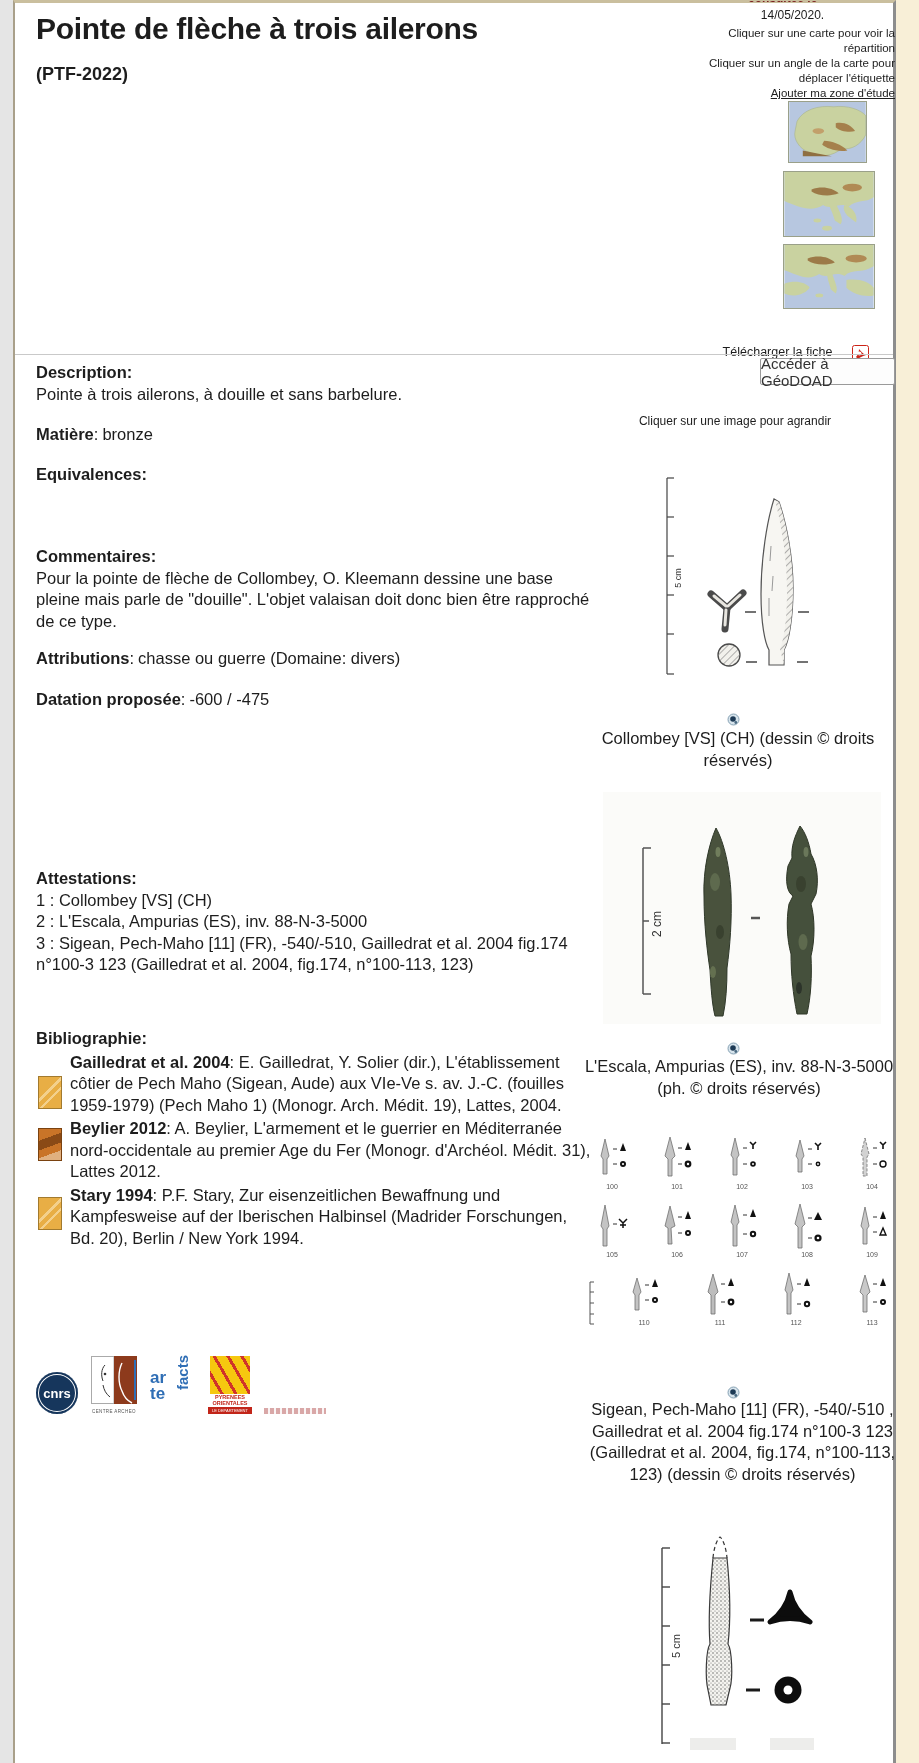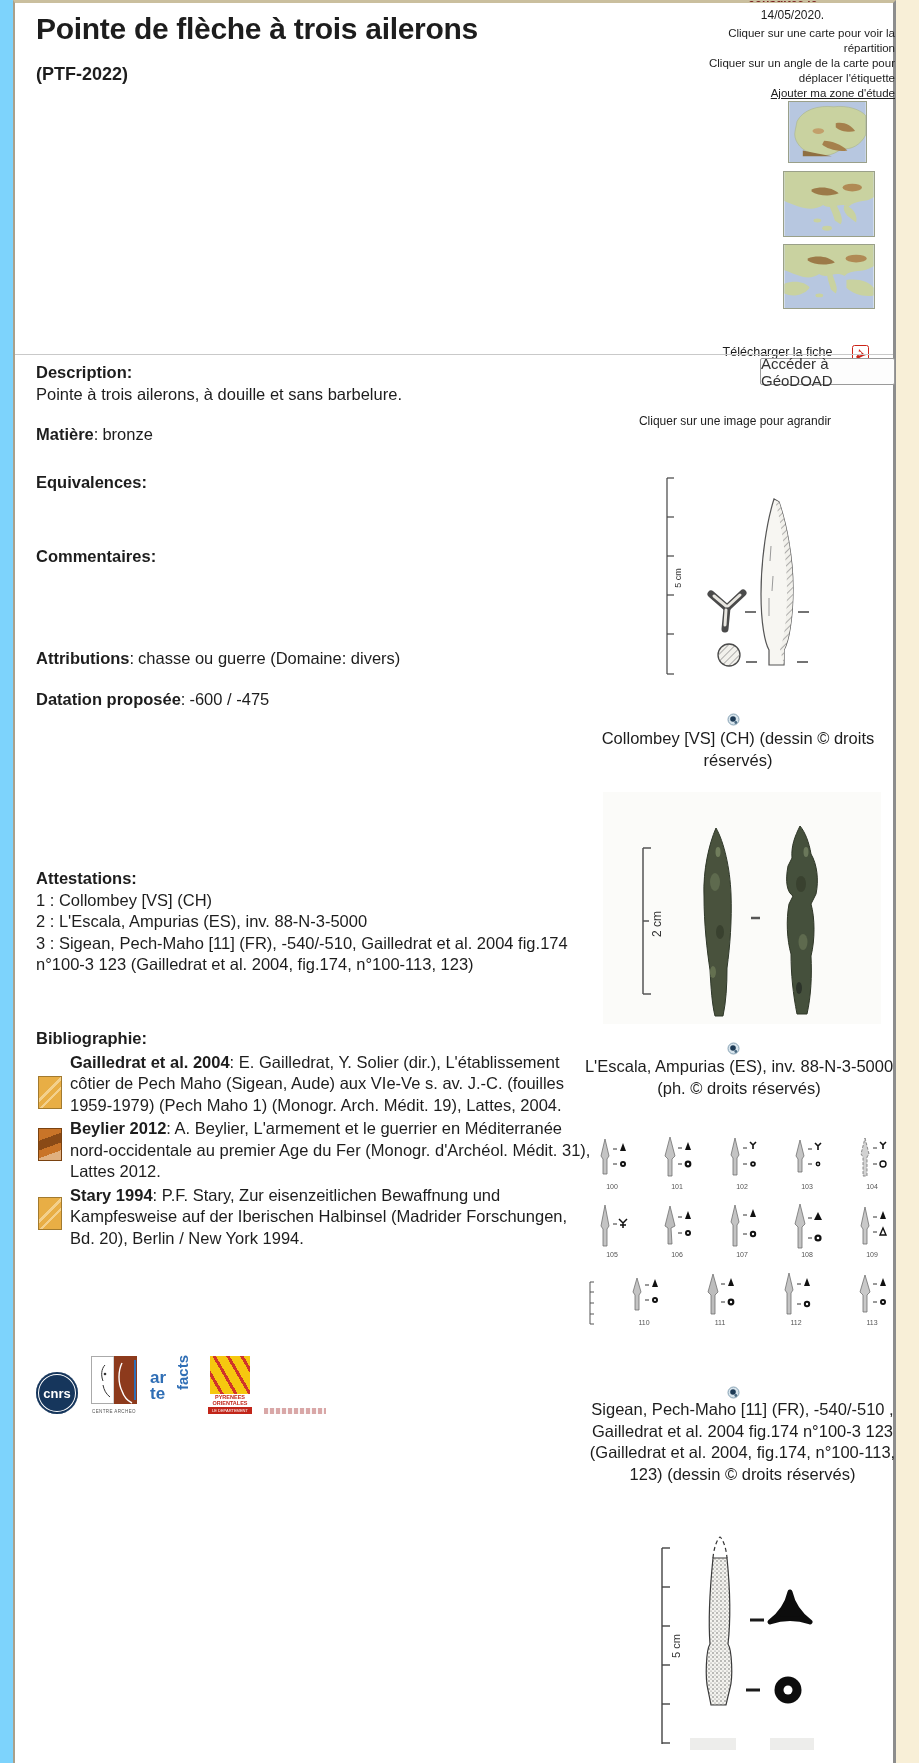--- a/index.html
+++ b/index.html
@@ -1,16 +1,16 @@
 <!DOCTYPE html>
 <html><head>
 <meta charset="utf-8">
 <style>
   html,body{margin:0;padding:0;}
-  .page{position:relative;width:919px;height:1763px;background:#7dd3fc;overflow:hidden;
+  .page{position:relative;width:919px;height:1763px;background:#e5e5e5;overflow:hidden;
         font-family:"Liberation Sans","DejaVu Sans",sans-serif;color:#1d1d1d;}
   .rstrip{position:absolute;right:0;top:0;width:23px;height:100%;background:#f8efd7;}
   .content{position:absolute;left:13px;top:0;width:883px;height:1763px;background:#fff;
            border-left:2px solid #a9a08a;border-right:3px solid #8d8d8d;border-top:3px solid #cabf9e;
            box-sizing:border-box;}
   .abs{position:absolute;}
   .page-title{left:36px;top:12px;font-size:30px;font-weight:700;letter-spacing:-0.3px;}
   .page-code{left:36px;top:64px;font-size:18px;font-weight:700;}
   .clipped{left:748px;top:1px;height:6px;width:120px;overflow:hidden;}
   .clipped span{display:block;margin-top:-10px;font-size:12px;font-weight:700;color:#7a2020;}
@@ -25,21 +25,21 @@
   .dlrow{left:700px;top:325px;width:192px;display:flex;justify-content:center;align-items:flex-start;gap:20px;
          font-size:12.5px;margin-top:20px;}
   .hrline{left:15px;top:354px;width:878px;height:1px;background:#c9c9c9;}
   .geobtn{left:760px;top:358px;width:133px;height:25px;border:1px solid #9a9a9a;background:#fdfdfd;
           border-radius:2px;font-size:15px;color:#333;display:flex;align-items:center;justify-content:center;
           cursor:pointer;}
   .enlarge{left:595px;top:414px;width:280px;text-align:center;font-size:12px;}
   .leftcol{left:36px;width:556px;font-size:16.5px;line-height:21.5px;}
   .sec-label b{font-weight:700;}
   .val{margin-left:4px;}
-  #sec-desc{top:362px;} #sec-mat{top:424px;} #sec-eq{top:464px;margin-top:8px;} #sec-com{top:546px;}
+  #sec-desc{top:362px;} #sec-mat{top:424px;} #sec-eq{top:464px;} #sec-com{top:546px;}
   #sec-att{top:648px;} #sec-dat{top:689px;} #sec-atte{top:868px;} #sec-bib{top:1028px;}
   .bib-entry{position:relative;padding-left:34px;margin-top:2px;}
   .bib-icon{position:absolute;left:2px;}
   .book-gold{width:24px;height:33px;border:1px solid #a27a2e;box-sizing:border-box;
     background:linear-gradient(135deg,#e8ae45 0 40%,#f3d08c 40% 48%,#e8ae45 48% 60%,#f3d08c 60% 66%,#e8ae45 66%);}
   .book-brown{width:24px;height:33px;border:1px solid #7a4210;box-sizing:border-box;
     background:linear-gradient(160deg,#c97428 0 30%,#8a4a16 30% 55%,#c97428 55% 75%,#e0b080 75%);}
   .logos{left:36px;top:1356px;display:flex;gap:12px;align-items:flex-end;}
   .cnrs{width:42px;height:42px;border-radius:50%;background:#16365c;color:#fff;font-weight:700;
         font-size:13px;display:flex;align-items:center;justify-content:center;box-shadow:inset 0 0 0 2px #16365c, inset 0 0 0 3px #ffffff;}
@@ -143,20 +143,21 @@
     <div>Pointe à trois ailerons, à douille et sans barbelure.</div>
   </div>
   <div class="abs leftcol" id="sec-mat">
     <b>Matière</b><span>:</span><span class="val">bronze</span>
   </div>
   <div class="abs leftcol" id="sec-eq">
     <div class="sec-label"><b>Equivalences</b><b>:</b></div>
   </div>
   <div class="abs leftcol" id="sec-com">
     <div class="sec-label"><b>Commentaires</b><b>:</b></div>
+    <div>Pour la pointe de flèche de Collombey, O. Kleemann dessine une base pleine mais parle de "douille". L'objet valaisan doit donc bien être rapproché de ce type.</div>
   </div>
   <div class="abs leftcol" id="sec-att">
     <b>Attributions</b><span>:</span><span class="val">chasse ou guerre (Domaine: divers)</span>
   </div>
   <div class="abs leftcol" id="sec-dat">
     <b>Datation proposée</b><span>:</span><span class="val">-600 / -475</span>
   </div>
 
   <div class="abs leftcol" id="sec-atte">
     <div class="sec-label"><b>Attestations</b><b>:</b></div>

